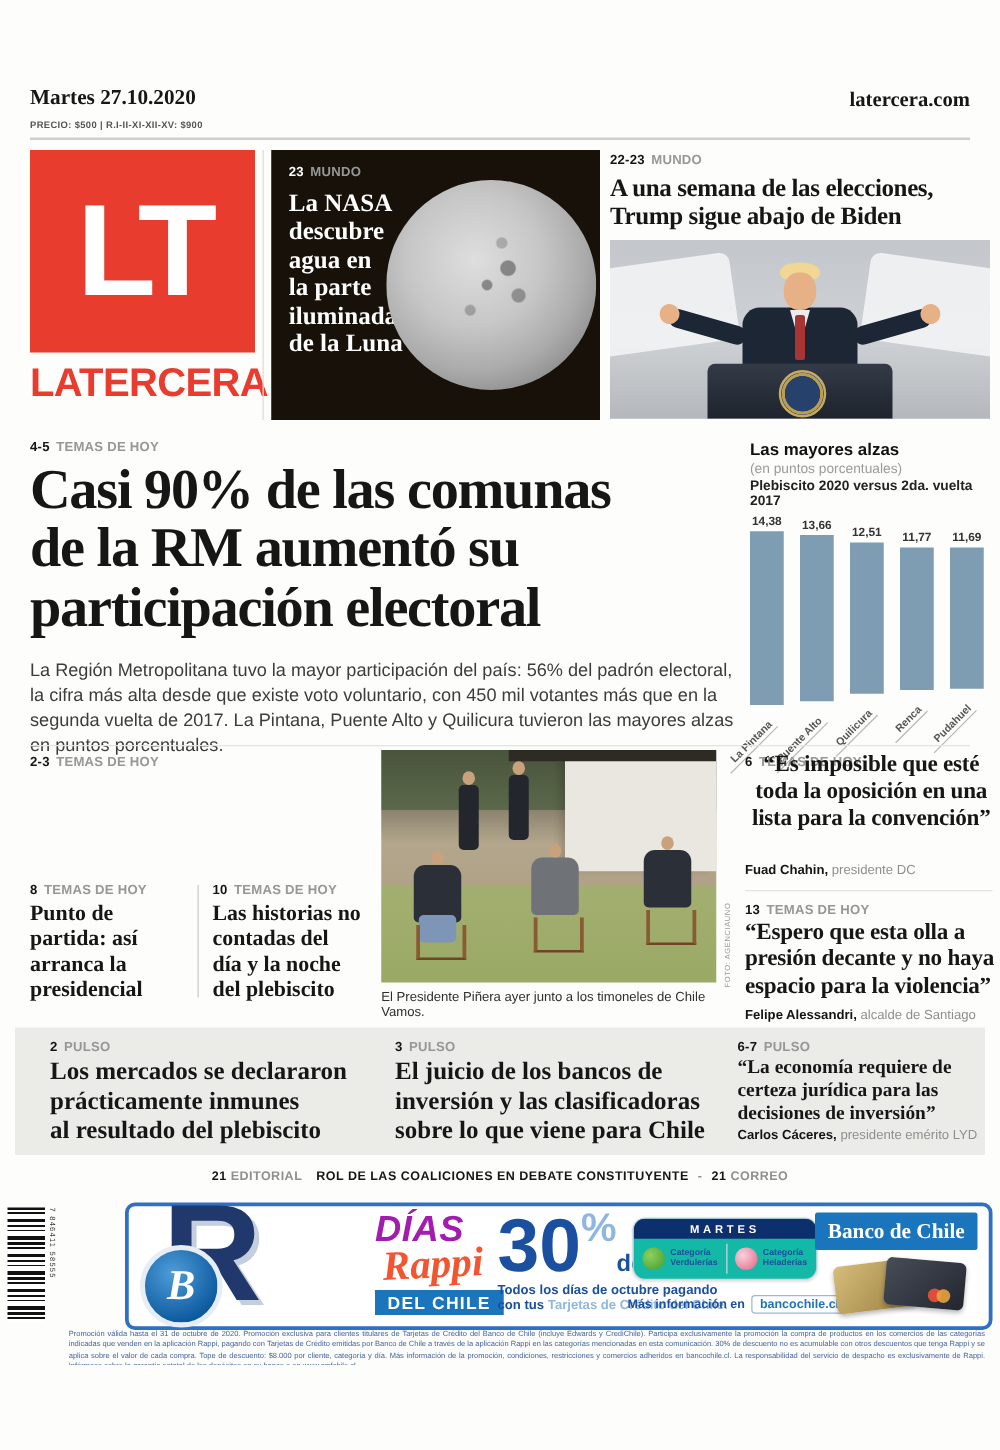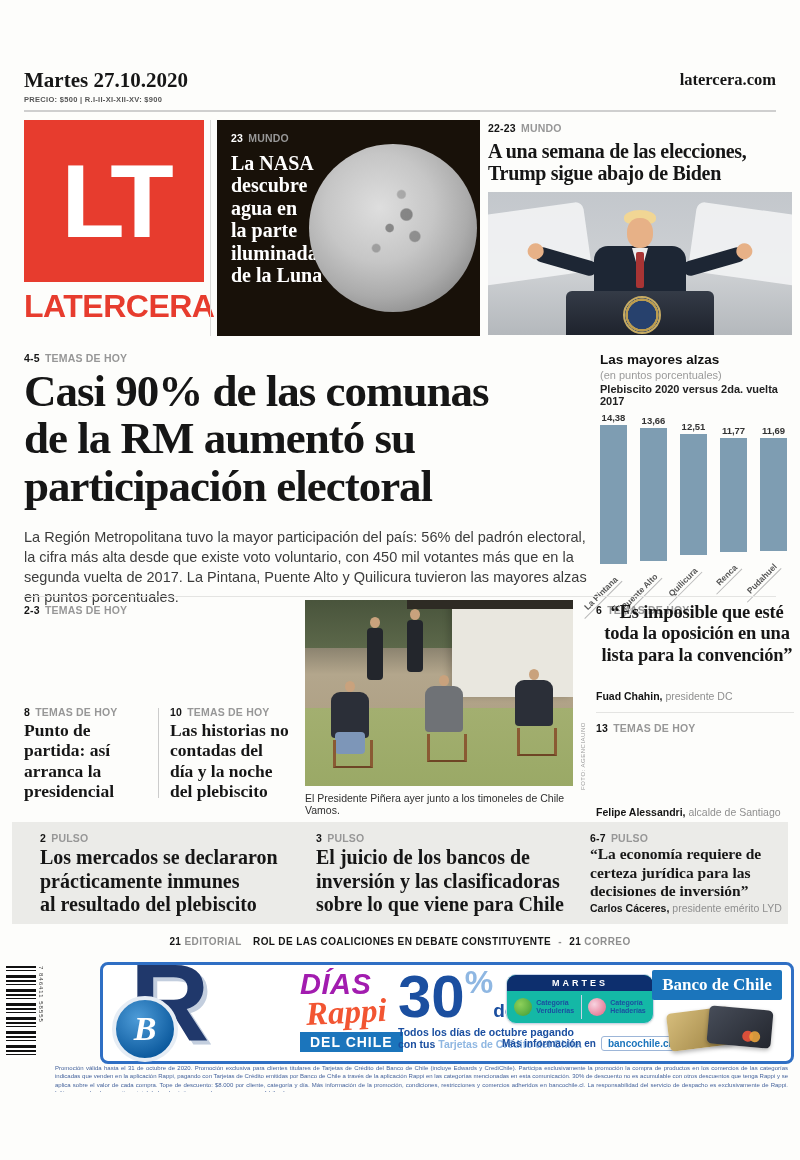--- a/index.html
+++ b/index.html
@@ -6,21 +6,21 @@
   .page{position:relative;width:800px;height:1160px;background:#fdfdfb;overflow:hidden;
         font-family:"Liberation Sans",sans-serif;color:#161616;}
   .abs{position:absolute;}
   .preline{white-space:pre-line;}
   .serif{font-family:"Liberation Serif",serif;font-weight:700;color:#161616;}
   
   .kick{font-size:10.5px;font-weight:700;color:#141414;letter-spacing:.2px;}
   .kick .sec{color:#979797;margin-left:2px;}
   .kick.on-dark .num{color:#fff;}
   
-  .date{font-family:"Liberation Serif",serif;font-weight:700;font-size:21px;}
+  .date{font-family:"Liberation Serif",serif;font-weight:700;font-size:17px;}
   .price{font-size:7.5px;font-weight:700;color:#555;letter-spacing:.3px;margin-top:3px;text-align:right;}
   .site{font-family:"Liberation Serif",serif;font-weight:700;font-size:16.5px;}
   .rule{background:#cfcfcf;height:2px;}
   .rule-thin{background:#e4e4e2;height:1px;}
   
   .lt-square{background:#e73c2e;width:180px;height:162px;display:flex;align-items:center;justify-content:center;}
   .lt-square span{color:#fff;font-weight:900;font-size:104px;letter-spacing:-7px;line-height:1;}
   .wordmark{color:#e73c2e;font-weight:800;font-size:32px;letter-spacing:-.5px;}
   
   .blackbox{background:#181109;}
@@ -283,20 +283,23 @@
 toda la oposición en una
 lista para la convención”</div>
   <div class="abs attr" style="left:596px;top:690px;">
     <b>Fuad Chahin,</b><span> presidente DC</span>
   </div>
   <div class="abs rule-thin" style="left:596px;top:712px;width:198px;"></div>
   <div class="abs kick" style="left:596px;top:722px;">
     <span class="num">13</span>
     <span class="sec">TEMAS DE HOY</span>
   </div>
+  <div class="abs serif h-quote preline" style="left:596px;top:736px;width:202px;">“Espero que esta olla a
+presión decante y no haya
+espacio para la violencia”</div>
   <div class="abs attr" style="left:596px;top:806px;">
     <b>Felipe Alessandri,</b><span> alcalde de Santiago</span>
   </div>
 
   <div class="abs pulso-band" style="left:12px;top:822px;width:776px;height:102px;"></div>
   <div class="abs kick" style="left:40px;top:832px;">
     <span class="num">2</span>
     <span class="sec">PULSO</span>
   </div>
   <div class="abs serif h-pulso preline" style="left:40px;top:846px;width:252px;">Los mercados se declararon

